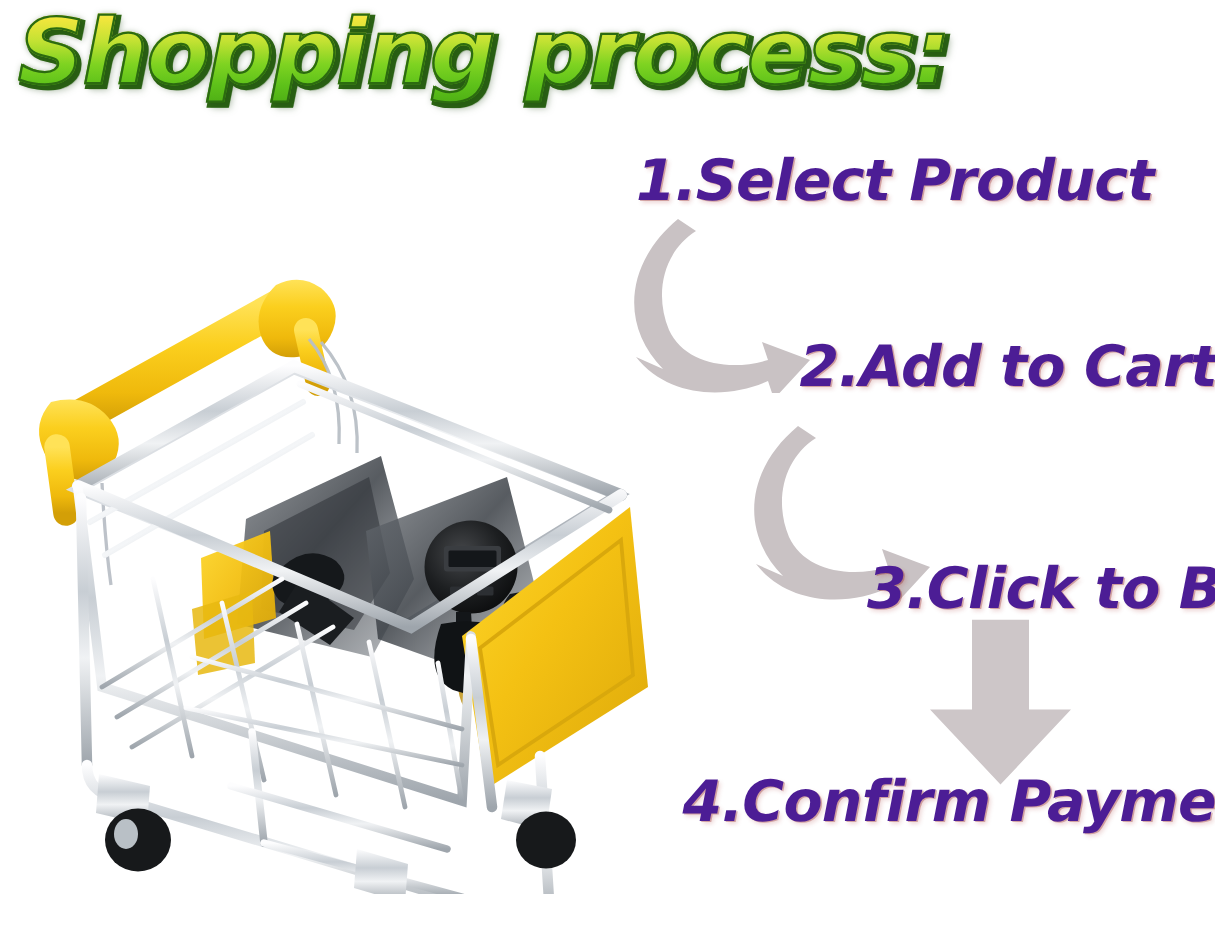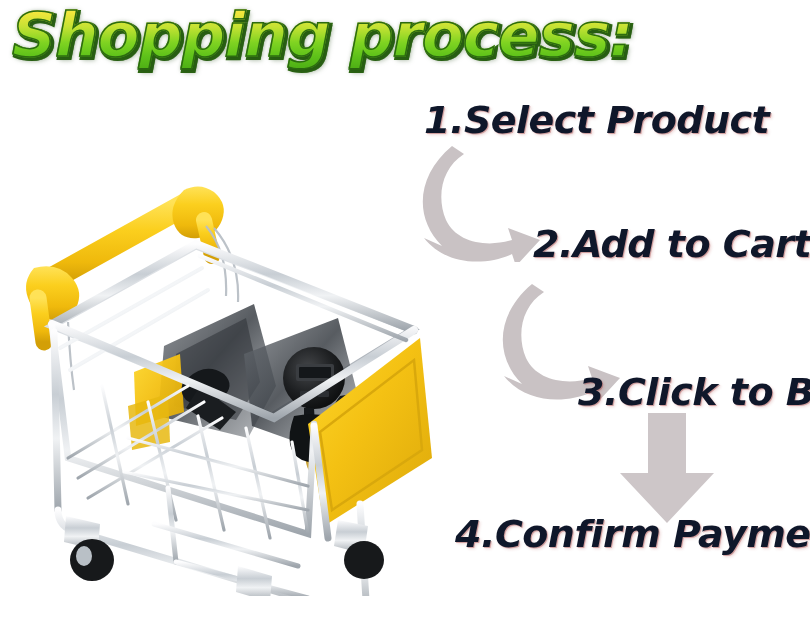--- a/index.html
+++ b/index.html
@@ -70,21 +70,21 @@
   .title-wrap .banner-title { z-index: 2; }
 
   
   .step-label {
     position: absolute;
     font-family: "DejaVu Sans", sans-serif;
     font-weight: 700;
     font-style: italic;
     font-size: 38px;
     line-height: 44px;
-    color: #0f172a;
+    color: #4c1d95;
     white-space: nowrap;
     letter-spacing: -0.5px;
     text-shadow: 1px 1px 0 rgba(140,20,20,0.30),
                  2px 2px 3px rgba(170,60,60,0.20);
   }
   #step-1 { left: 424px; top: 98px; }
   #step-2 { left: 533px; top: 222px; }
   #step-3 { left: 578px; top: 370px; }
   #step-4 { left: 455px; top: 512px; }
 

